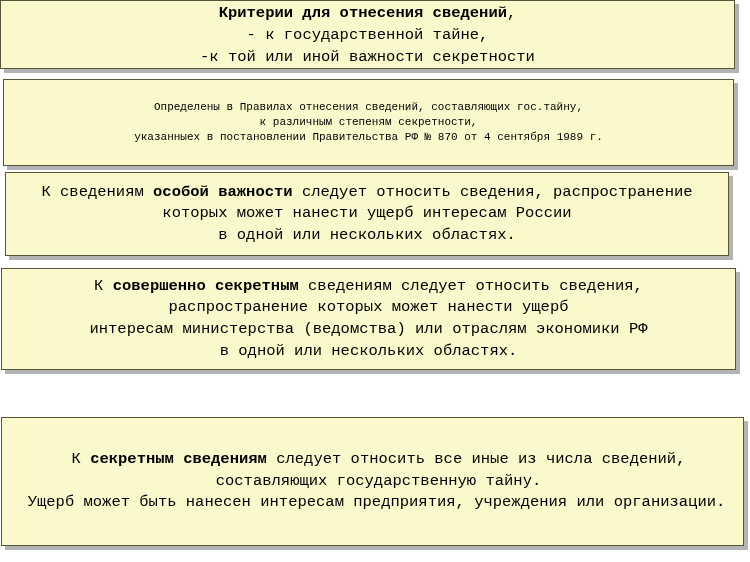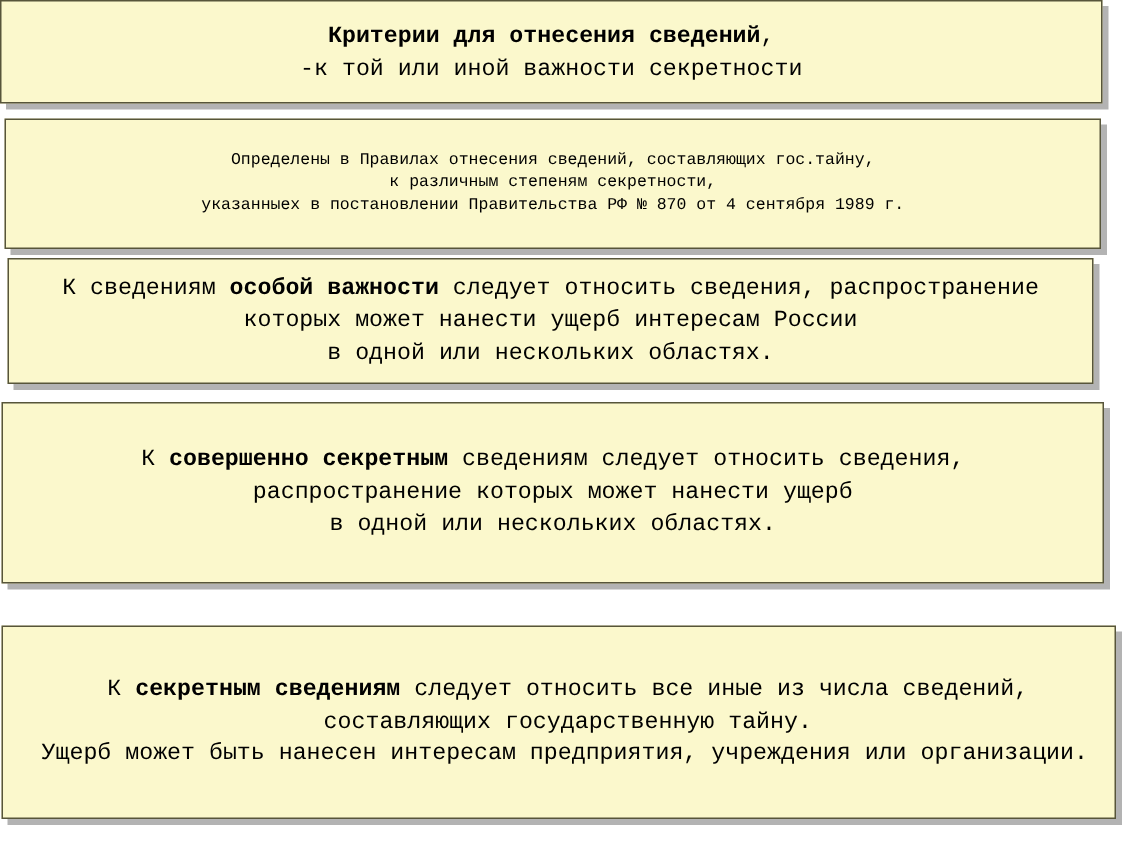--- a/index.html
+++ b/index.html
@@ -74,21 +74,21 @@
     width: 724px;
     height: 84px;
     font-size: 15.5px;
   }
   #box-3 .line { line-height: 1.38; }
 
   #box-4 {
     left: 1px;
     top: 268px;
     width: 735px;
-    height: 121px;
+    height: 102px;
     font-size: 15.5px;
   }
   #box-4 .line { line-height: 1.40; }
 
   #box-5 {
     left: 1px;
     top: 417px;
     width: 743px;
     height: 129px;
     font-size: 15.5px;
@@ -103,38 +103,40 @@
     margin-left: -4px;
   }
 </style>
 </head>
 <body>
 
 <div class="slide">
 
   <div class="box" id="box-1">
     <span class="line"><b>Критерии для отнесения сведений</b><span>,</span></span>
+    <span class="line">- к государственной тайне,</span>
     <span class="line">-к той или иной важности секретности</span>
   </div>
 
   <div class="box" id="box-2">
     <span class="line">Определены в Правилах отнесения сведений, составляющих гос.тайну,</span>
     <span class="line">к различным степеням секретности,</span>
     <span class="line">указанныех в постановлении Правительства РФ № 870 от 4 сентября 1989 г.</span>
   </div>
 
   <div class="box" id="box-3">
     <span class="line"><span>К сведениям </span><b>особой важности</b><span> следует относить сведения, распространение</span></span>
     <span class="line">которых может нанести ущерб интересам России</span>
     <span class="line">в одной или нескольких областях.</span>
   </div>
 
   <div class="box" id="box-4">
     <span class="line"><span>К </span><b>совершенно секретным</b><span> сведениям следует относить сведения,</span></span>
     <span class="line">распространение которых может нанести ущерб</span>
+    <span class="line">интересам министерства (ведомства) или отраслям экономики РФ</span>
     <span class="line">в одной или нескольких областях.</span>
   </div>
 
   <div class="box" id="box-5">
     <span class="line"><span>К </span><b>секретным сведениям</b><span> следует относить все иные из числа сведений,</span></span>
     <span class="line">составляющих государственную тайну.</span>
     <span class="line wide">Ущерб может быть нанесен интересам предприятия, учреждения или организации.</span>
   </div>
 
 </div>

